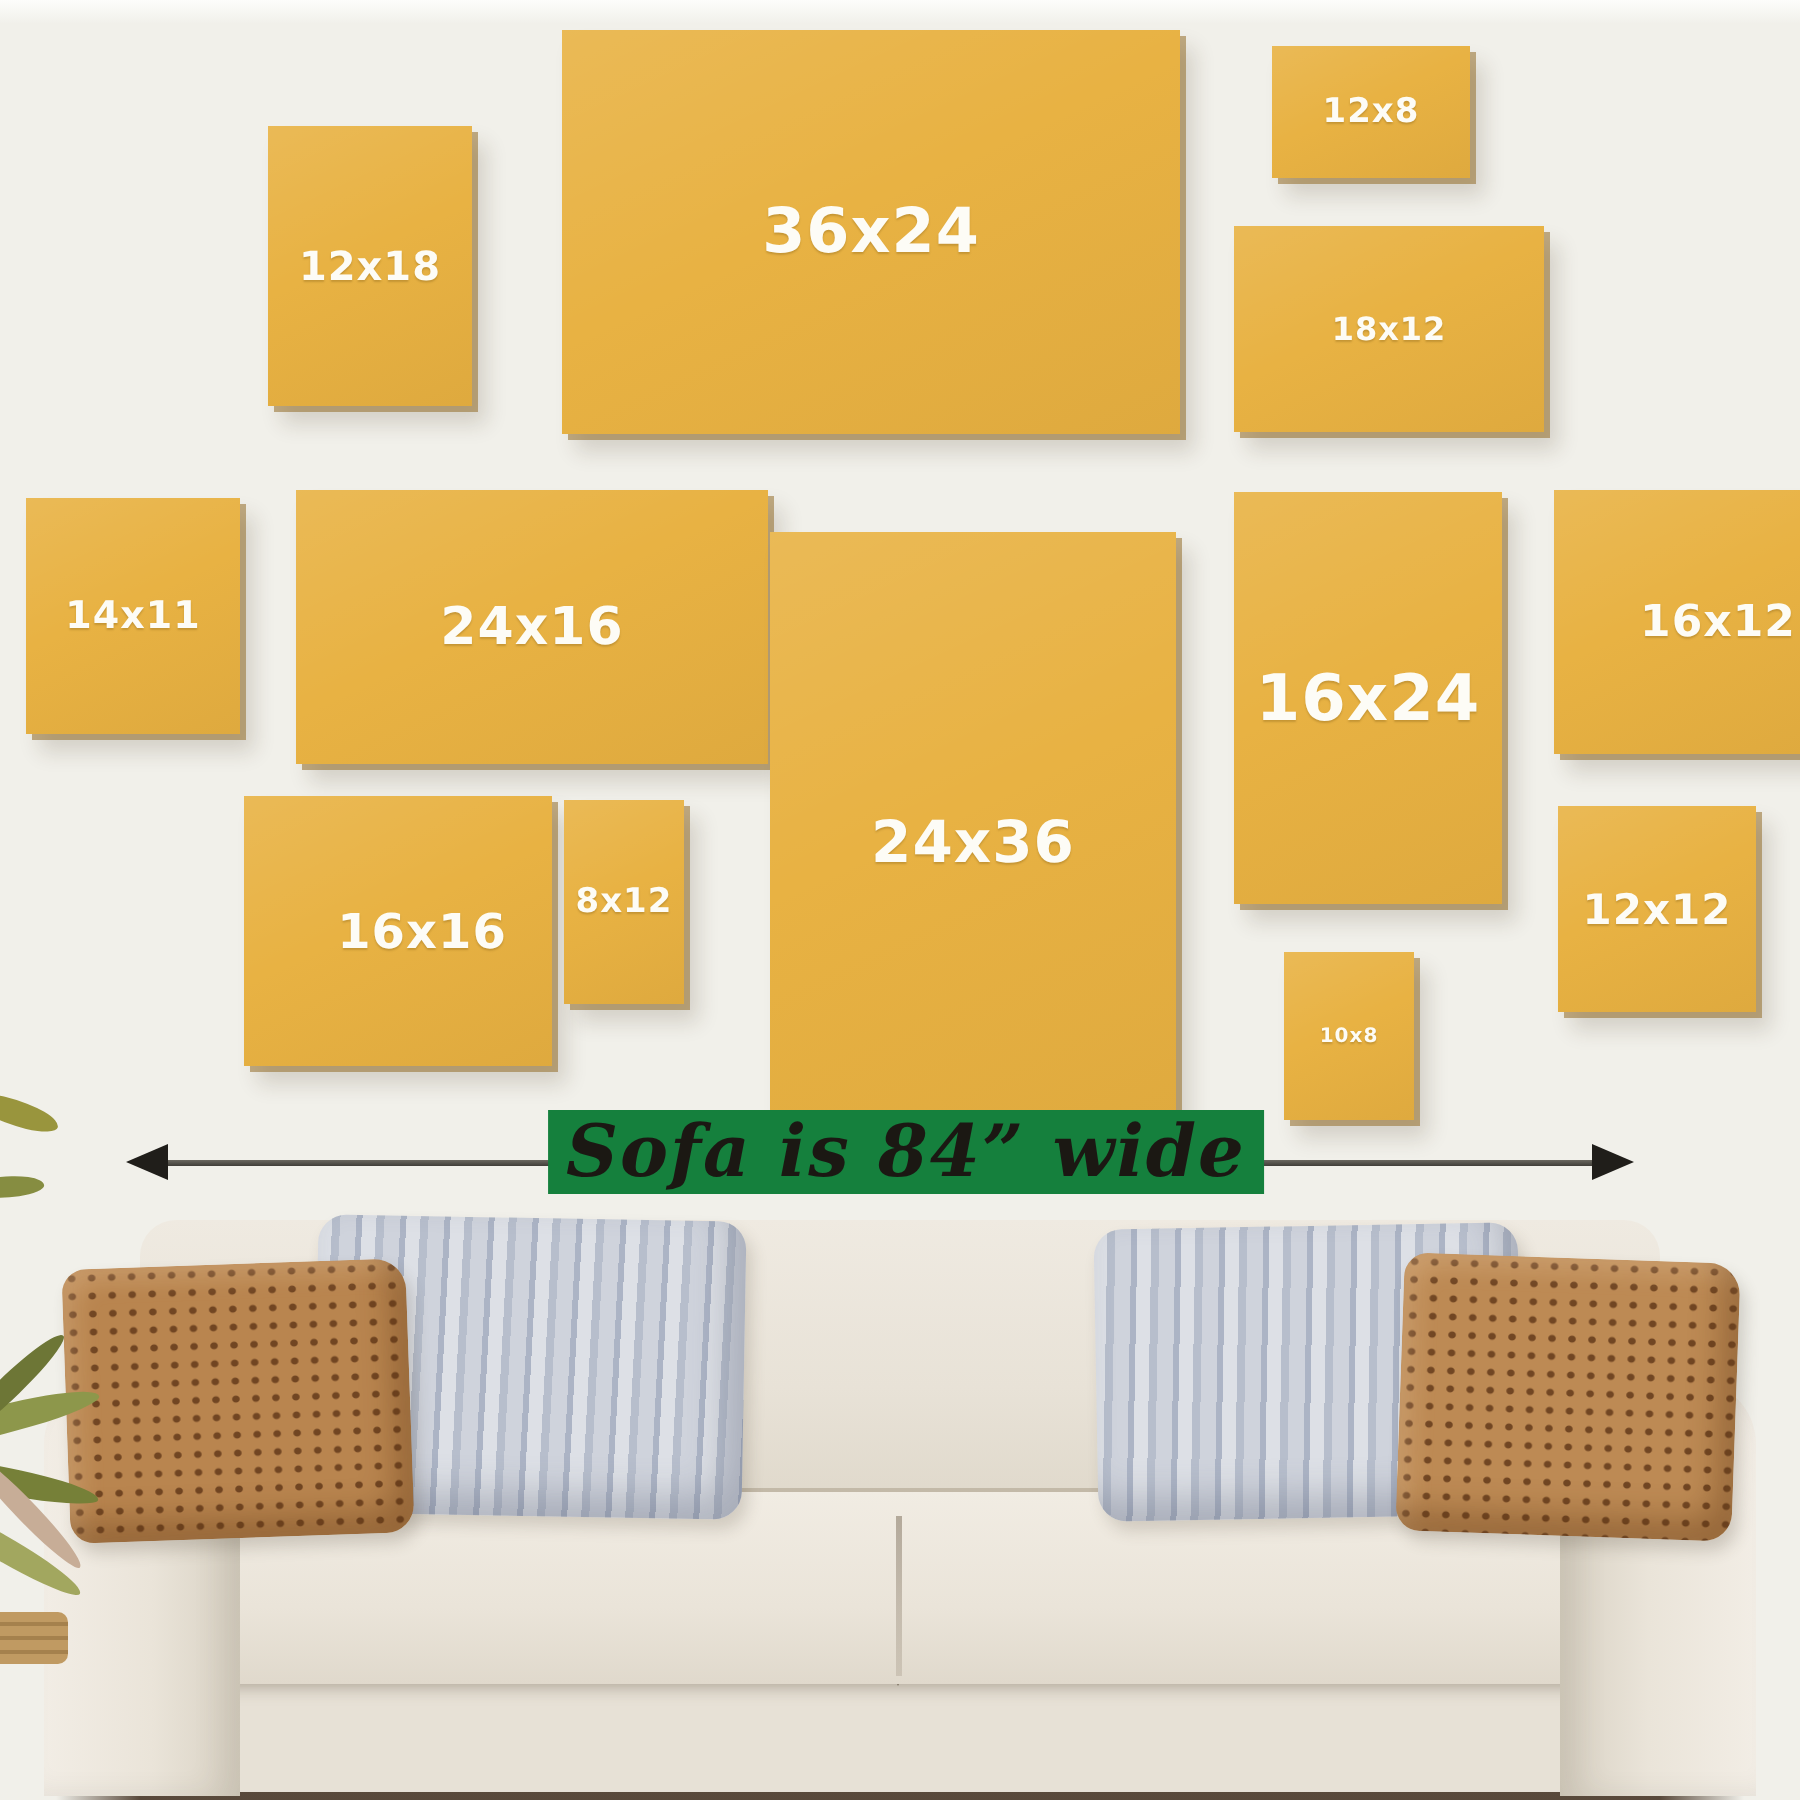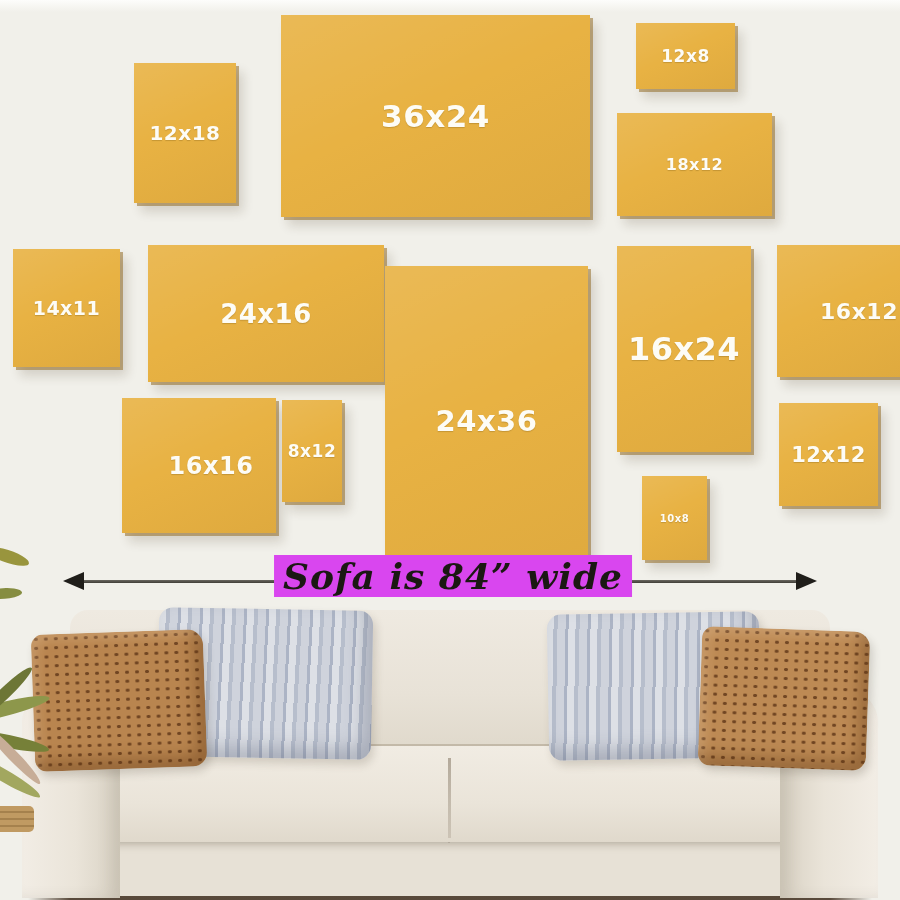--- a/index.html
+++ b/index.html
@@ -103,21 +103,21 @@
       <div class="canvas" style="left: 777px; top: 245px; width: 100px; height: 132px; font-size: 22px; background-color: rgb(232, 178, 67); color: rgb(253, 252, 246); padding-left: 32px;">16x12</div>
       <div class="canvas" style="left: 122px; top: 398px; width: 130px; height: 135px; font-size: 24px; background-color: rgb(232, 178, 67); color: rgb(253, 252, 246); padding-left: 24px;">16x16</div>
       <div class="canvas" style="left: 282px; top: 400px; width: 60px; height: 102px; font-size: 17px; background-color: rgb(232, 178, 67); color: rgb(253, 252, 246);">8x12</div>
       <div class="canvas" style="left: 618px; top: 476px; width: 65px; height: 84px; font-size: 10px; background-color: rgb(232, 178, 67); color: rgb(253, 252, 246); margin-left: 24px;">10x8</div>
       <div class="canvas" style="left: 779px; top: 403px; width: 99px; height: 103px; font-size: 21px; background-color: rgb(232, 178, 67); color: rgb(253, 252, 246);">12x12</div>
     </div>
 
   <div class="arrow-line"></div>
   <div class="arrow-head left"></div>
   <div class="arrow-head right"></div>
-  <div id="measure-label" style="color: rgb(27, 24, 19); background: #d946ef;">Sofa is 84” wide</div>
+  <div id="measure-label" style="color: rgb(27, 24, 19); background: #15803d;">Sofa is 84” wide</div>
 
   <div class="floor-shadow"></div>
   <div class="sofa-back"></div>
   <div class="back-seam left"></div>
   <div class="back-seam right"></div>
   <div class="sofa-base"></div>
   <div class="base-notch"></div>
   <div class="sofa-seat"></div>
   <div class="seat-split"></div>
   <div class="arm left"></div>

